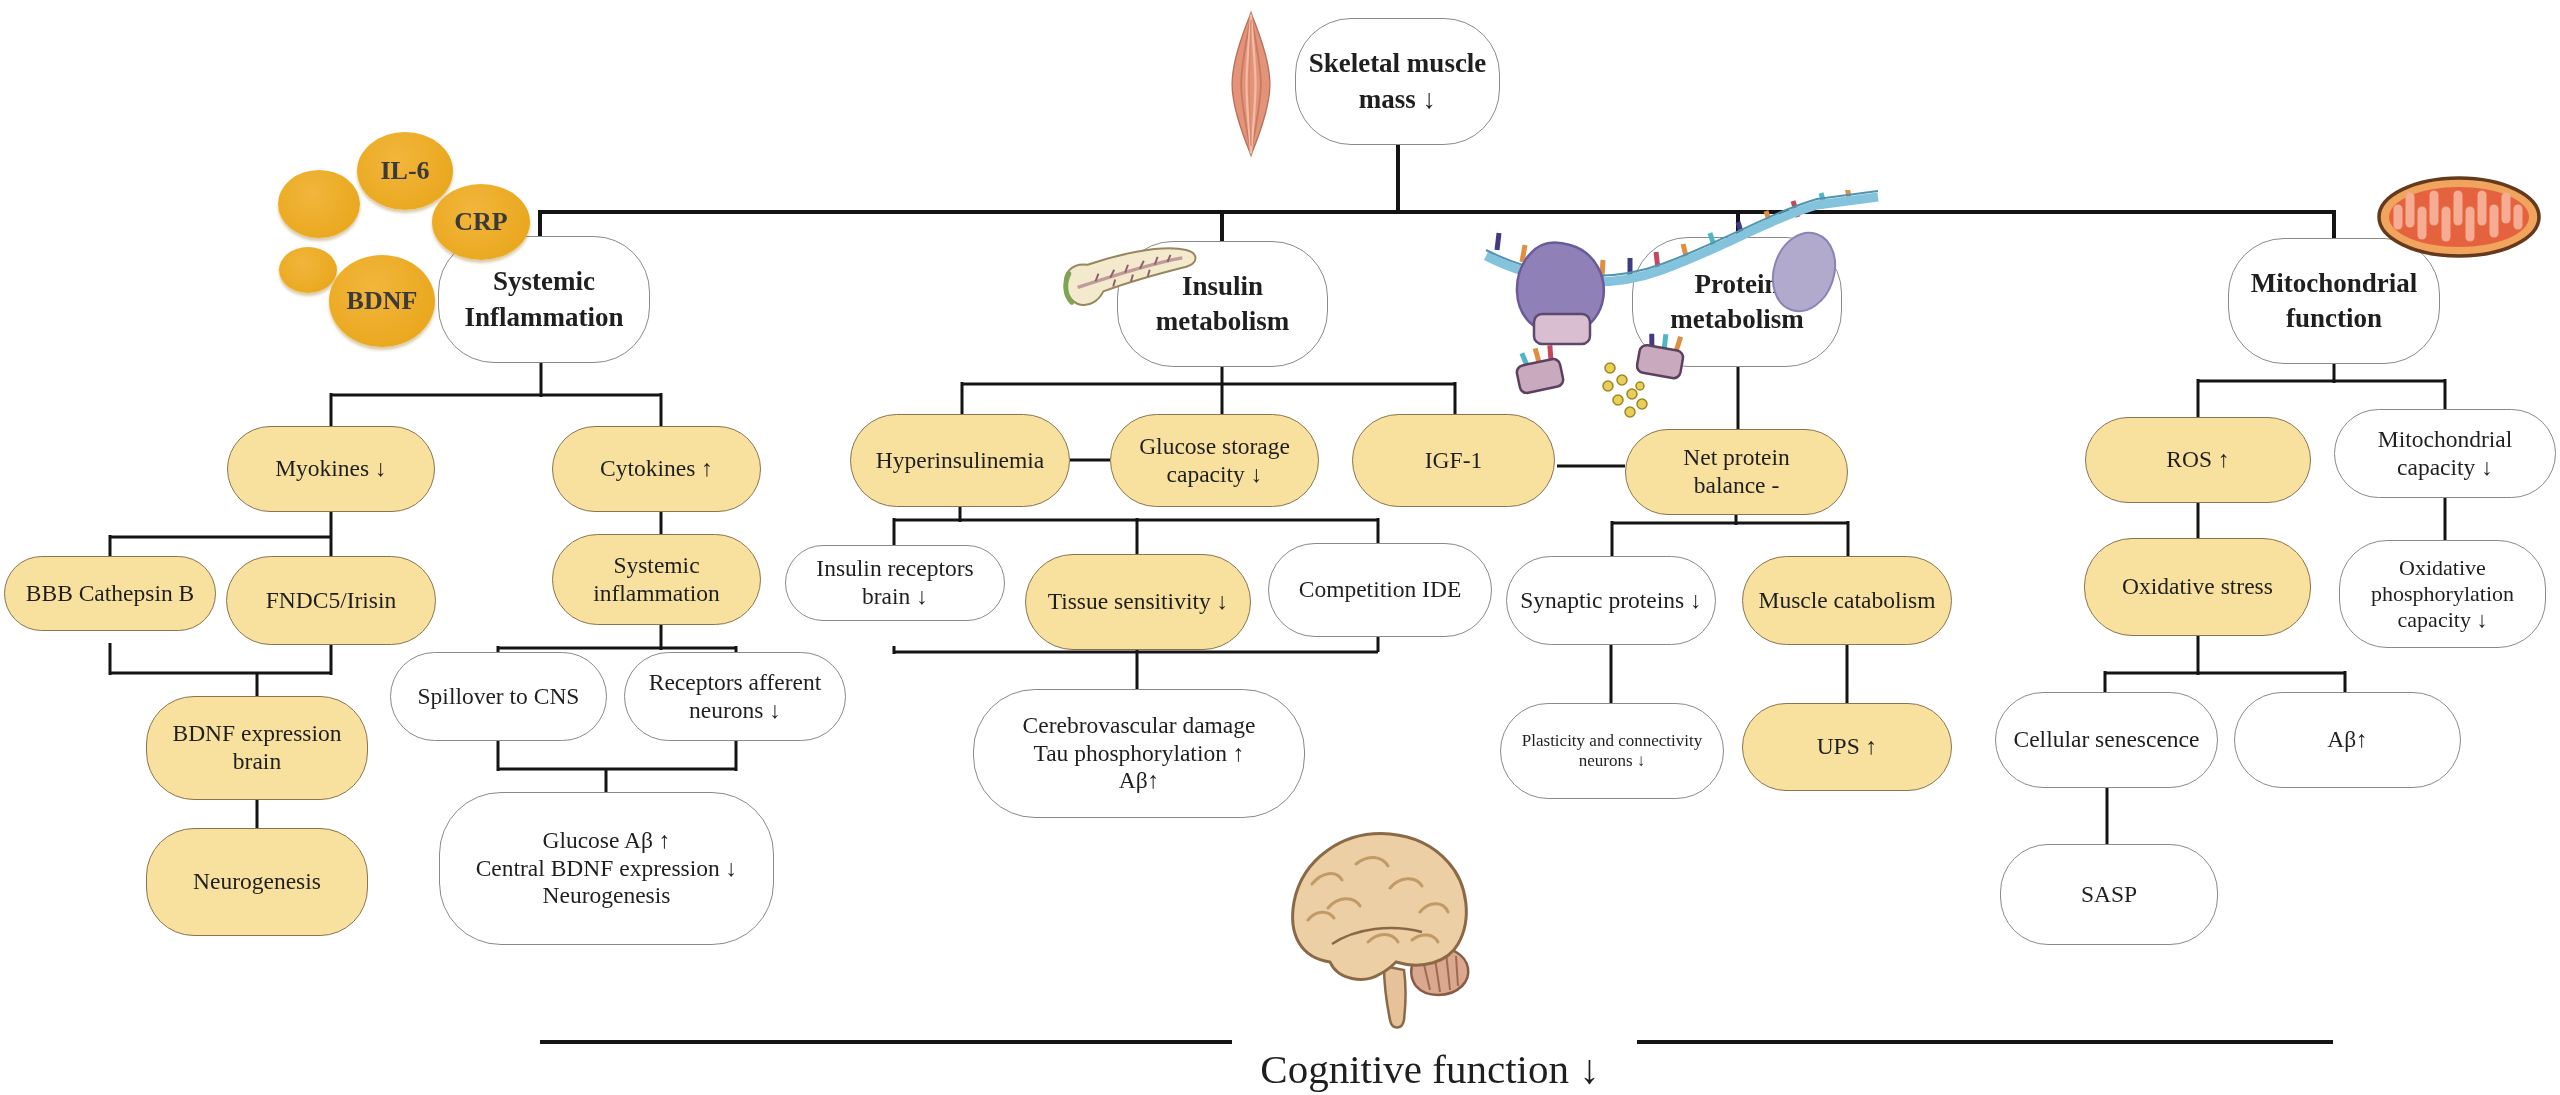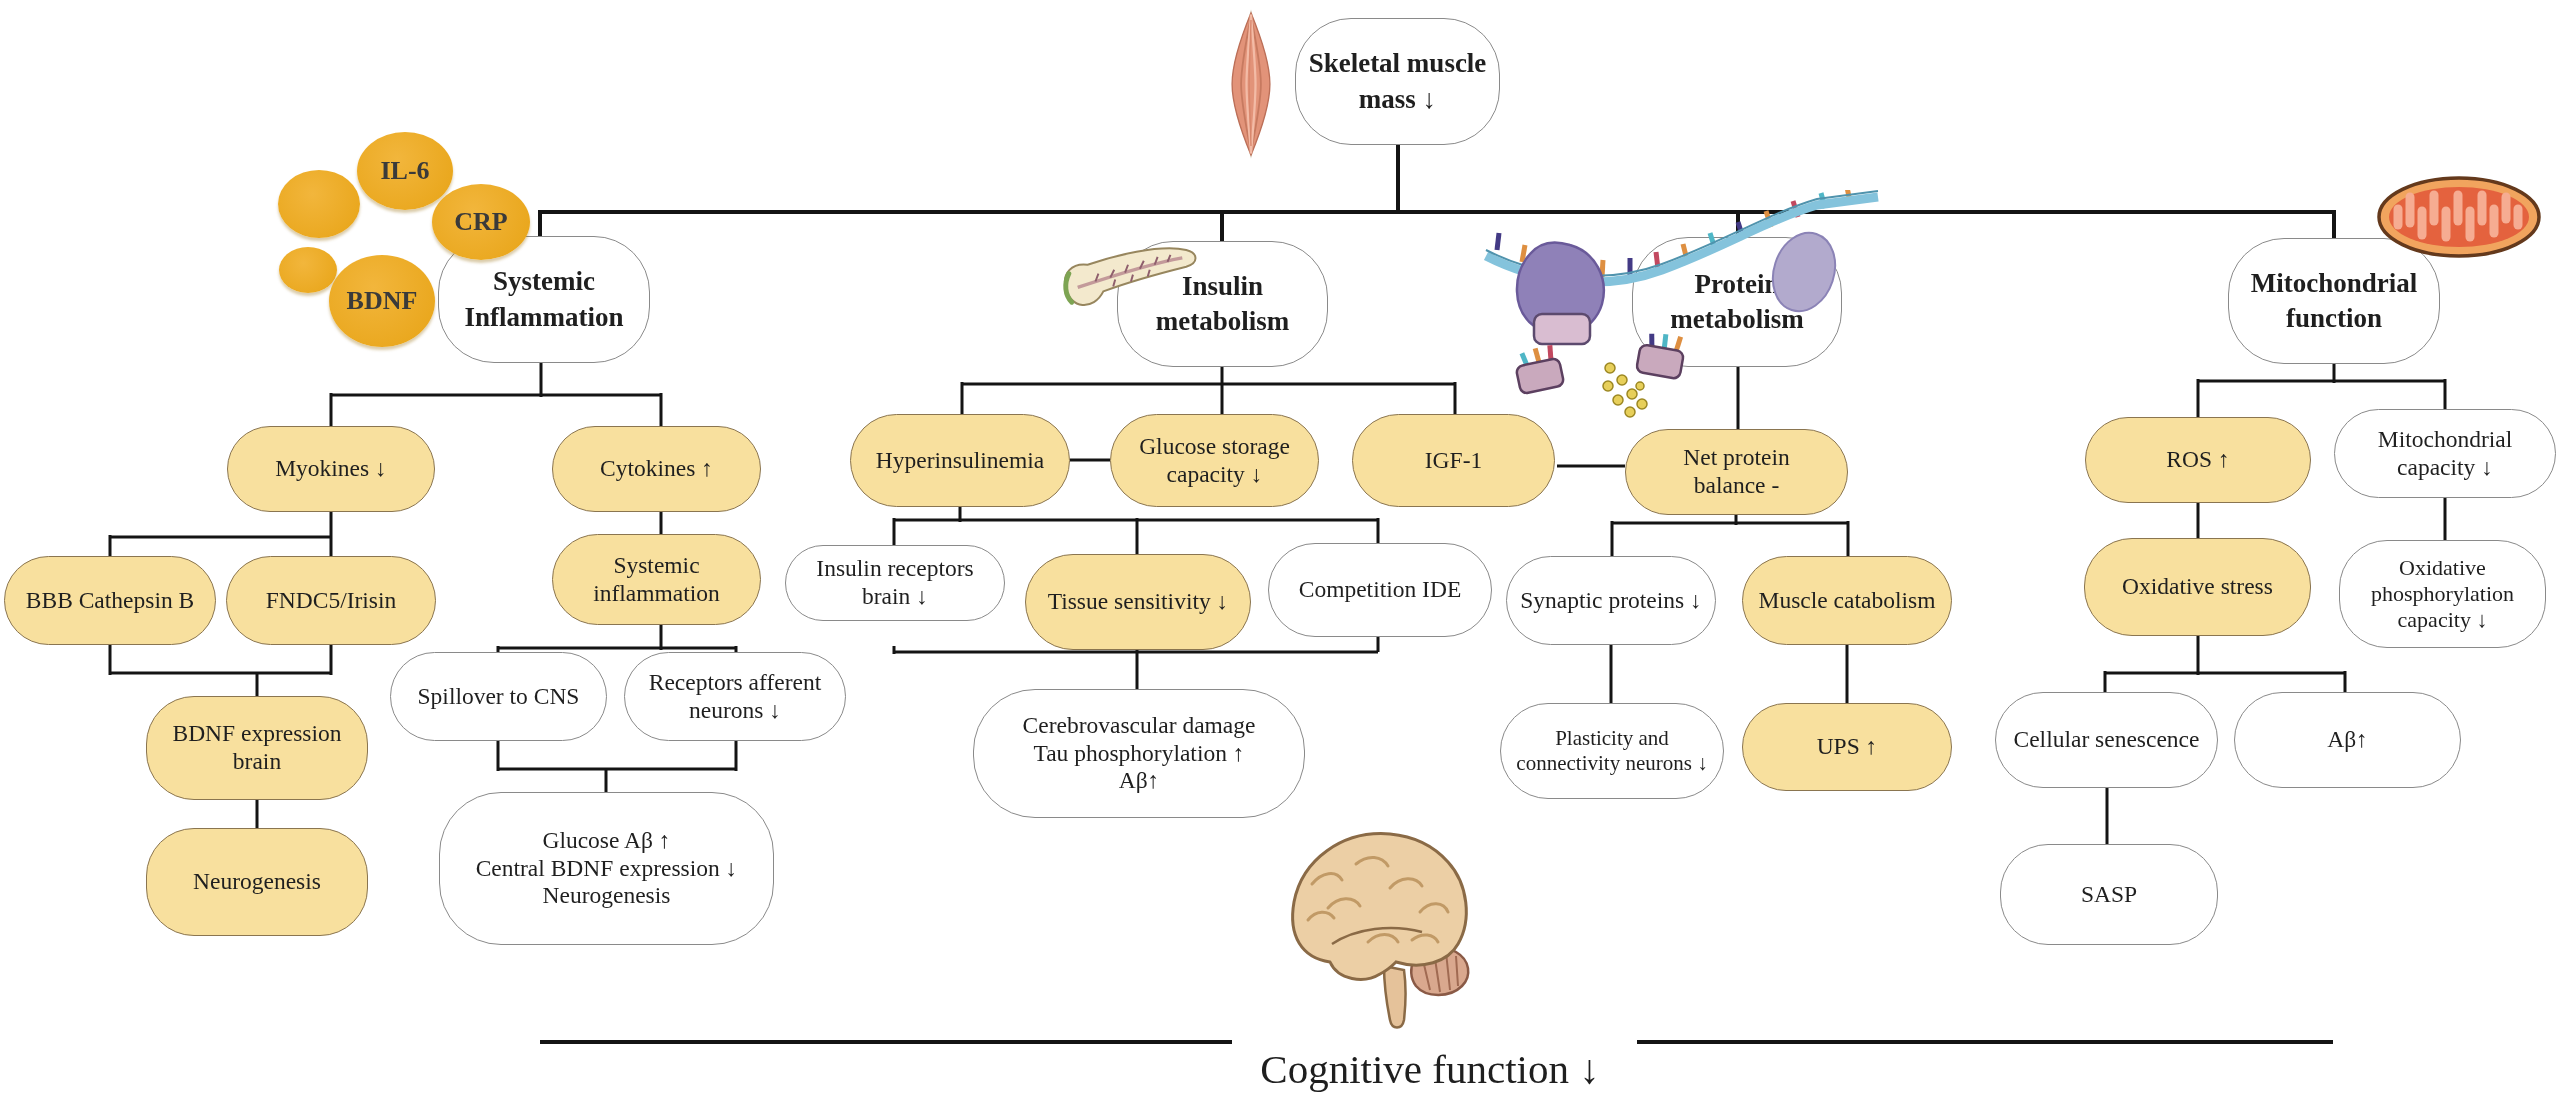--- a/index.html
+++ b/index.html
@@ -9,21 +9,21 @@
   }
   #connectors{position:absolute;left:0;top:0;z-index:0;}
   .node{
     position:absolute;display:flex;flex-direction:column;align-items:center;justify-content:center;
     text-align:center;background:#ffffff;border:1.6px solid #8a8a8a;border-radius:48px;
     font-size:23.5px;line-height:1.18;box-sizing:border-box;padding:6px 12px;z-index:2;
   }
   .node.yellow{background:#F8E09E;border-color:#8a7550;}
   .node.cat{font-weight:bold;font-size:27px;line-height:1.3;border-radius:56px;}
   .node.big{border-radius:62px;}
-  .node.small{font-size:21px;}
+  .node.small{font-size:17px;}
   .node.osmall{font-size:22px;}
   .node.narrow{padding:6px 34px;}
   .node .ln{display:block;}
   .circle{
     position:absolute;border-radius:50%;
     background:radial-gradient(circle at 42% 35%, #f2b63c, #e7a315);
     display:flex;align-items:center;justify-content:center;
     font-weight:bold;font-size:26px;color:#3a3a3a;z-index:3;
     box-shadow:0 3px 3px rgba(150,105,10,.35);
   }
@@ -83,21 +83,21 @@
 <div class="node cat" style="left:2228px;top:238px;width:212px;height:126px;">
     <span>Mitochondrial function</span>
   </div>
 
 <div class="node yellow" style="left:227px;top:426px;width:208px;height:86px;">
     <span>Myokines ↓</span>
   </div>
 <div class="node yellow" style="left:552px;top:426px;width:209px;height:86px;">
     <span>Cytokines ↑</span>
   </div>
-<div class="node yellow" style="left:4px;top:556px;width:212px;height:89px;">
+<div class="node yellow" style="left:4px;top:556px;width:212px;height:75px;">
     <span>BBB Cathepsin B</span>
   </div>
 <div class="node yellow" style="left:226px;top:556px;width:210px;height:89px;">
     <span>FNDC5/Irisin</span>
   </div>
 <div class="node yellow" style="left:552px;top:534px;width:209px;height:91px;">
     <span>Systemic inflammation</span>
   </div>
 <div class="node yellow" style="left:146px;top:696px;width:222px;height:104px;">
     <span>BDNF expression brain</span>

